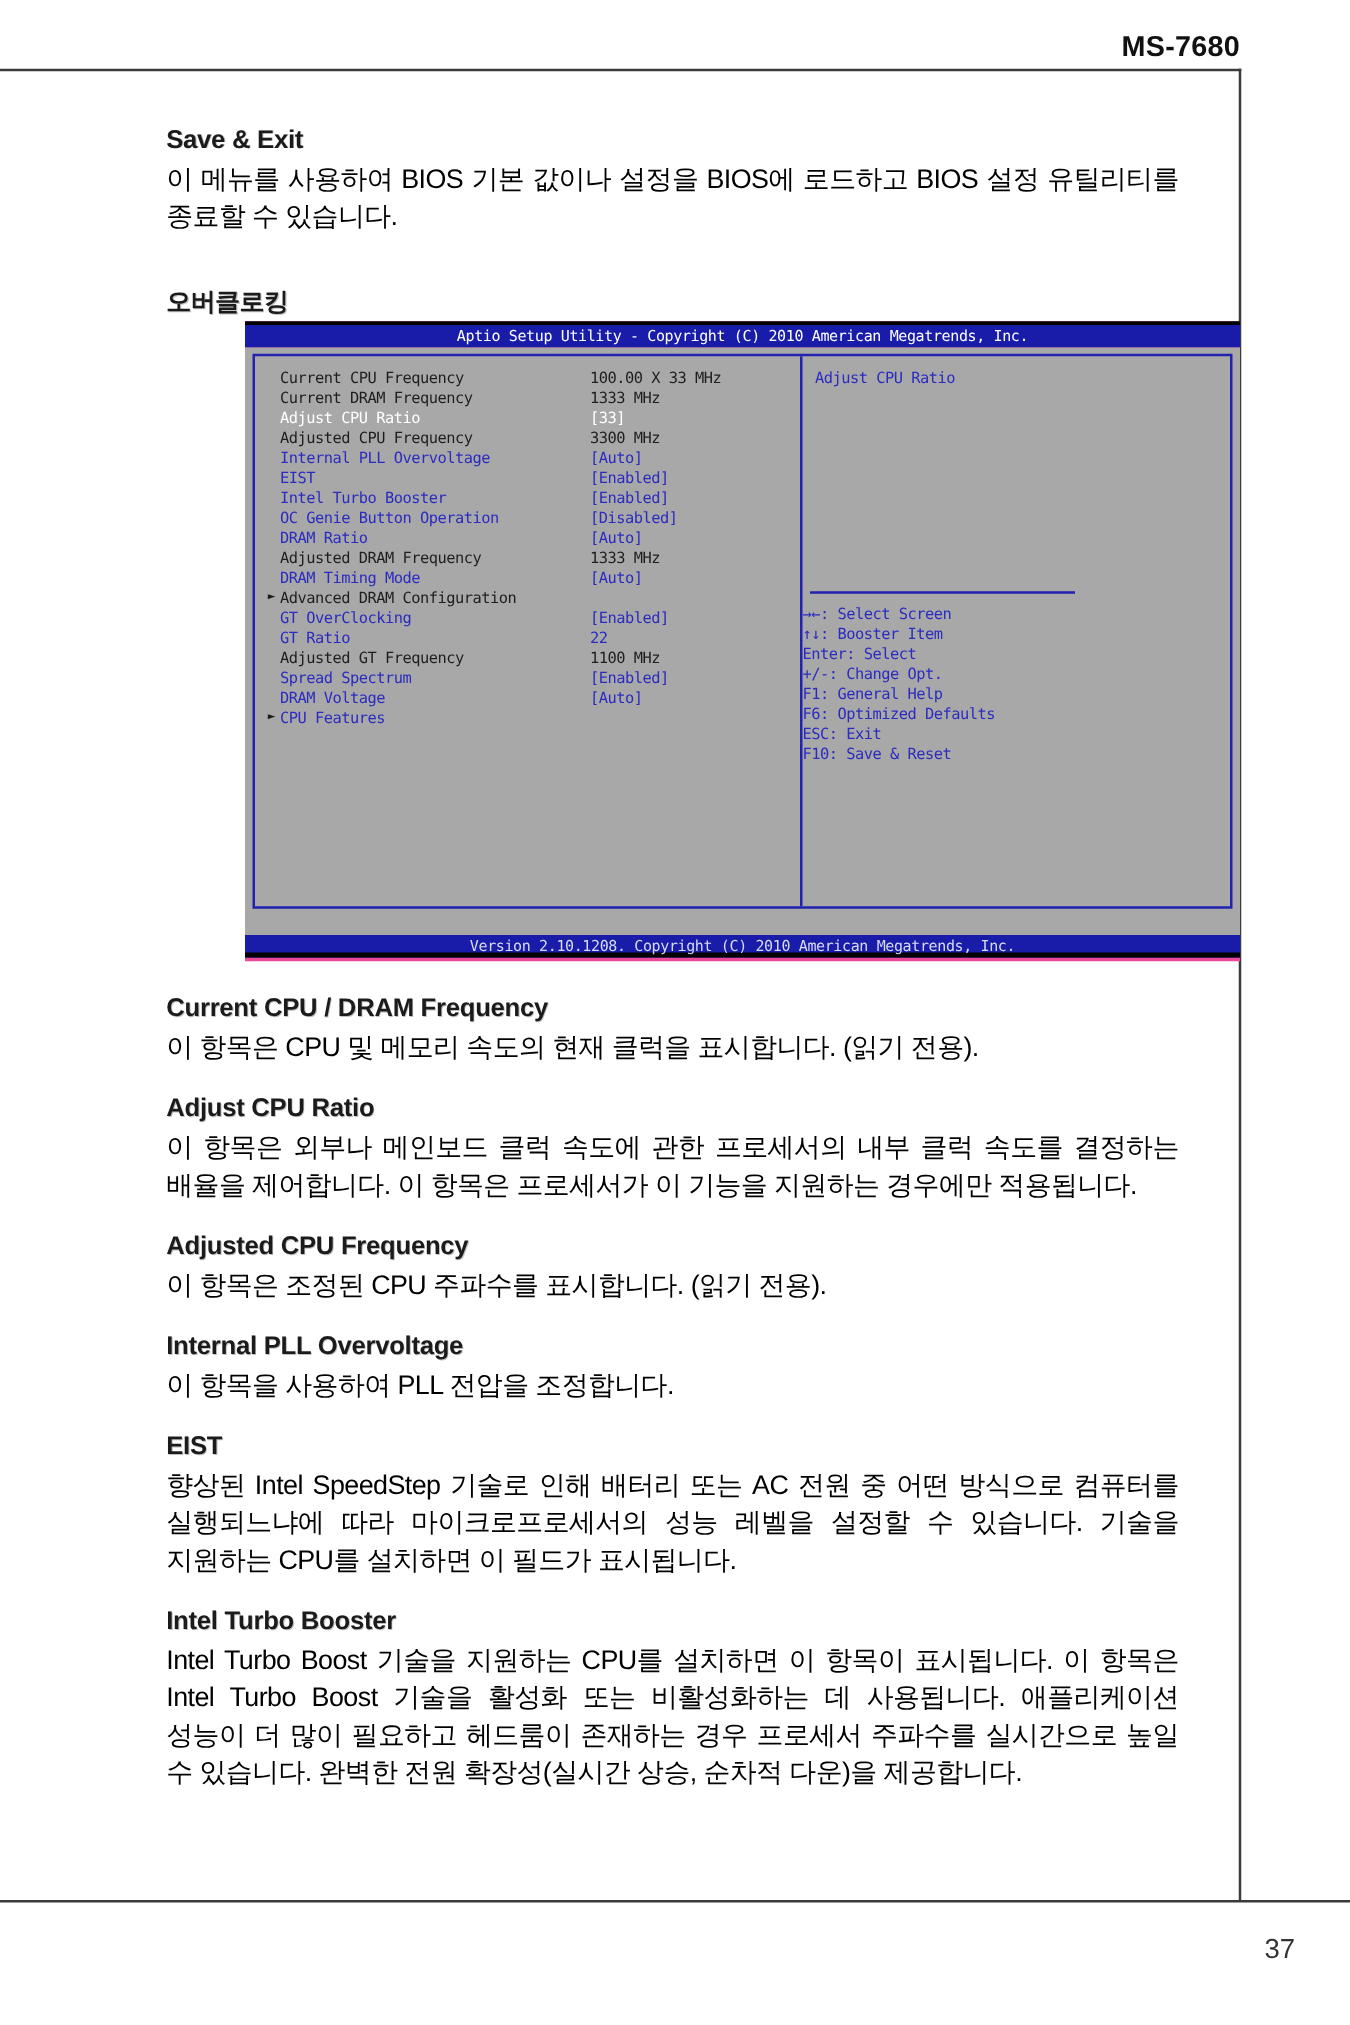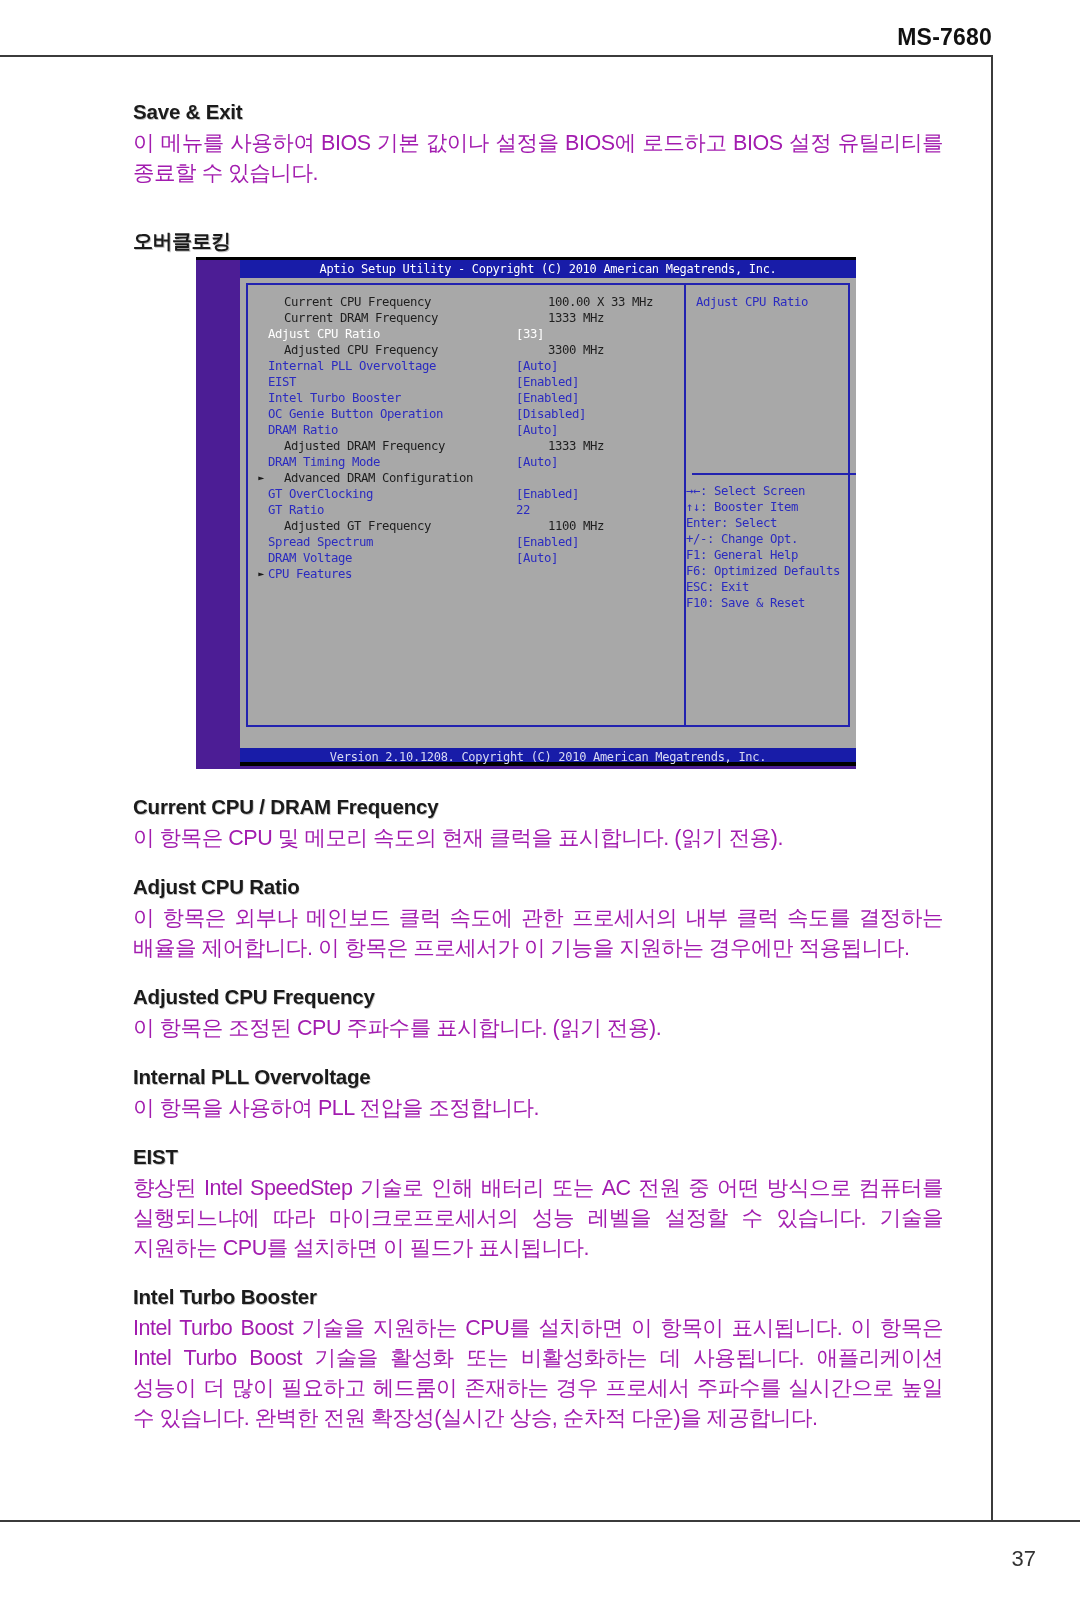--- a/index.html
+++ b/index.html
@@ -73,38 +73,37 @@
   h2.kr-title {
     font-size: 20px;
     font-weight: bold;
     color: #1b1b1b;
     letter-spacing: -0.5px;
     text-shadow: 0.9px 0.9px 0 rgba(140,140,140,0.55);
   }
   p.body {
     font-size: 21.5px;
     line-height: 30px;
-    color: #a21caf;
+    color: #000000;
     letter-spacing: -0.45px;
     text-align: justify;
     text-justify: inter-character;
     word-break: keep-all;
   }
   .blk { margin-bottom: 22px; }
 
   
   .bios-shot {
     position: absolute;
     left: 196px; top: 257px;
-    width: 660px; height: 512px;
-    background: #4c1d95;
+    width: 796px; height: 512px;
+    background: #ec4899;
     font-family: "DejaVu Sans Mono", "Liberation Mono", monospace;
     overflow: hidden;
     border-top: 3px solid #000;
-    padding-left: 44px;
   }
   .bios-titlebar {
     background: #181ca8;
     color: #ffffff;
     height: 18px;
     line-height: 18px;
     text-align: center;
     font-size: 12px;
     letter-spacing: -0.3px;
   }
@@ -156,21 +155,21 @@
   }
   .row .arrow {
     width: 14px;
     color: #1b1b1b;
     font-size: 10px;
     text-align: center;
   }
   .row .lbl { width: 248px; }
   .row .val { flex: 1; }
   .c-blue { color: #2b2bc0; }
-  .c-dark { color: #1e1e1e; margin-left: 16px; }
+  .c-dark { color: #1e1e1e; }
   .c-white { color: #ffffff; }
   .help-title {
     font-size: 12.3px;
     letter-spacing: -0.4px;
     color: #2b2bc0;
     line-height: 16px;
   }
   .help-sep {
     position: absolute;
     left: 6px; top: 188px;

